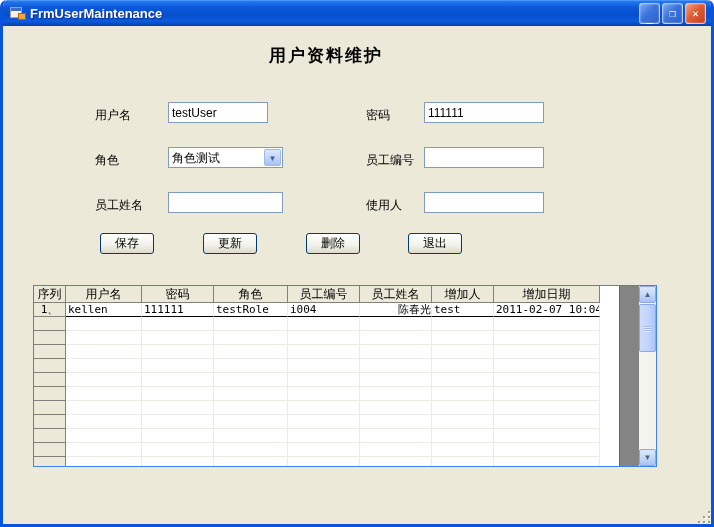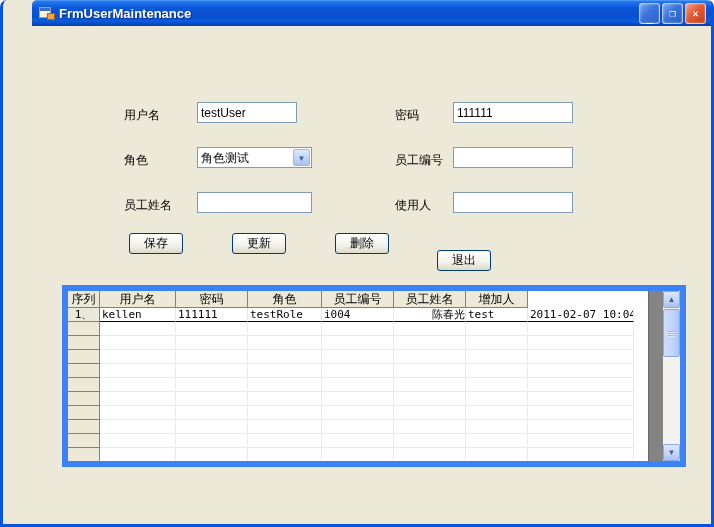--- a/index.html
+++ b/index.html
@@ -1,21 +1,21 @@
 <!DOCTYPE html>
 <html><head>
 <meta charset="utf-8">
 <style>
   * { margin:0; padding:0; box-sizing:border-box; }
   html,body { width:714px; height:527px; font-family:"Liberation Sans", sans-serif; background:#ffffff; }
 
   .window {
     position:relative; width:714px; height:527px;
     border-left:3px solid #0855DD; border-right:3px solid #0855DD; border-bottom:3px solid #0855DD;
-    border-radius:7px 7px 0 0; overflow:hidden; background:#ECE9D8;padding-left:29px;
+    border-radius:7px 7px 0 0; overflow:hidden; background:#ECE9D8;
   }
   .titlebar {
     position:relative; height:26px;
     background:linear-gradient(180deg,#5AA1F7 0%,#2277ee 6%,#0A57DA 30%,#0750CE 60%,#0B5BDE 82%,#063EA8 100%);
     display:flex; align-items:center; padding:0 5px; border-radius:5px 5px 0 0;
   }
   .app-icon { width:16px; height:14px; position:relative; margin:0 4px 0 2px; flex:0 0 auto; }
   .app-icon .win { position:absolute; left:0; top:1px; width:12px; height:11px; background:#fdf3d9; border:1px solid #9aa0b5; }
   .app-icon .win::before { content:""; position:absolute; left:0; top:0; width:10px; height:3px; background:#3b6ecb; }
   .app-icon .sq { position:absolute; right:0; bottom:0; width:8px; height:7px; background:#f0a23c; border:1px solid #b06010; }
@@ -49,21 +49,21 @@
     color:#3A5FA4; font-size:8px; line-height:17px; text-align:center; }
 
   .xpbtn {
     position:absolute; width:54px; height:21px; border:1px solid #003C74; border-radius:3px;
     background:linear-gradient(180deg,#FFFFFF 0%,#F2F1EA 60%,#DDDAC8 100%);
     font-size:12px; color:#000; text-align:center; line-height:19px; cursor:pointer;
     font-family:"Liberation Sans", sans-serif;
   }
 
   .grid { position:absolute; left:30px; top:259px; width:624px; height:182px;
-    background:#fff; border:6px solid #3b82f6; display:flex; flex-direction:column; overflow:hidden; }
+    background:#fff; border:1px solid #3b82f6; display:flex; flex-direction:column; overflow:hidden; }
   .grid-inner { display:flex; flex-direction:row; height:100%; }
   .grid-cols { flex:1 1 auto; display:flex; flex-direction:column; overflow:hidden; }
   .ghead { display:flex; flex:0 0 17px; }
   .gcell { flex:0 0 auto; overflow:hidden; white-space:nowrap; }
   .gcell.head {
     background:#ECE9D8; border-right:1px solid #808080; border-bottom:1px solid #808080;
     font-size:12px; text-align:center; line-height:16px; color:#000;
   }
   .grow { display:flex; flex:0 0 14px; }
   .gcell.seq {
@@ -112,20 +112,21 @@
       <div class="winbtn minimize">
           <span class="glyph">_</span>
         </div>
       <div class="winbtn maximize"><span class="glyph">❐</span></div>
       <div class="winbtn close"><span class="glyph">✕</span></div>
     </div>
   </div>
 
   <div class="content">
 
+    <div class="page-title">用户资料维护</div>
 
     <div class="field-label" style="left:92px; top:81px;">用户名</div>
     <input class="tb" style="left: 165px; top: 76px; width: 100px;" value="testUser">
     <div class="field-label" style="left:363px; top:81px;">密码</div>
     <input class="tb" style="left: 421px; top: 76px; width: 120px;" value="111111">
 
     <div class="field-label" style="left:92px; top:126px;">角色</div>
     <div class="combo">
       <div class="cval">角色测试</div>
       <div class="cbtn">▼</div>
@@ -134,33 +135,34 @@
     <input class="tb" style="left: 421px; top: 121px; width: 120px;" value="">
 
     <div class="field-label" style="left:92px; top:171px;">员工姓名</div>
     <input class="tb" style="left: 165px; top: 166px; width: 115px;" value="">
     <div class="field-label" style="left:363px; top:171px;">使用人</div>
     <input class="tb" style="left: 421px; top: 166px; width: 120px;" value="">
 
     <button class="xpbtn" style="left:97px;  top:207px;">保存</button>
     <button class="xpbtn" style="left:200px; top:207px;">更新</button>
     <button class="xpbtn" style="left:303px; top:207px;">删除</button>
-    <button class="xpbtn" style="left:405px; top:224px;">退出</button>
+    <button class="xpbtn" style="left:405px; top:207px;">退出</button>
 
     <div class="grid">
       <div class="grid-inner">
         <div class="grid-cols">
           <div class="ghead">
               <div class="gcell head" style="width: 32px;">序列</div>
               <div class="gcell head" style="width: 76px;">用户名</div>
               <div class="gcell head" style="width: 72px;">密码</div>
               <div class="gcell head" style="width: 74px;">角色</div>
               <div class="gcell head" style="width: 72px;">员工编号</div>
               <div class="gcell head" style="width: 72px;">员工姓名</div>
               <div class="gcell head" style="width: 62px;">增加人</div>
+              <div class="gcell head" style="width: 106px;">增加日期</div>
             </div>
           <div style="display:flex; flex-direction:column; flex:1 1 auto;">
               <div class="grow filled">
                 <div class="gcell seq" style="width: 32px;">1、</div>
                 <div class="gcell data" style="width: 76px;">kellen</div>
                 <div class="gcell data" style="width: 72px;">111111</div>
                 <div class="gcell data" style="width: 74px;">testRole</div>
                 <div class="gcell data" style="width: 72px;">i004</div>
                 <div class="gcell data" style="width: 72px; text-align: right;">陈春光</div>
                 <div class="gcell data" style="width: 62px;">test</div>

